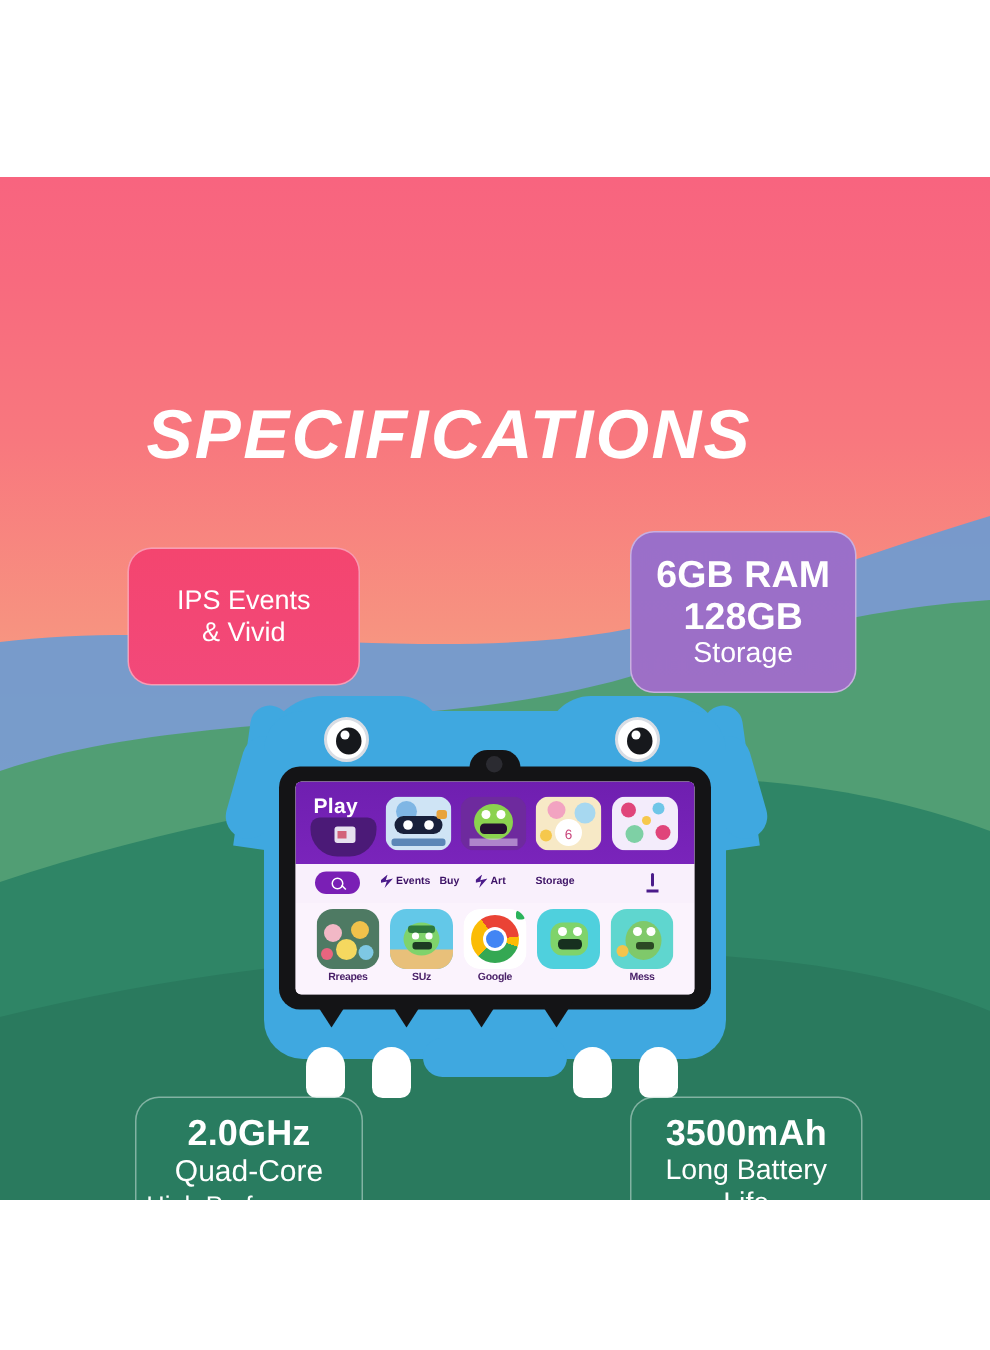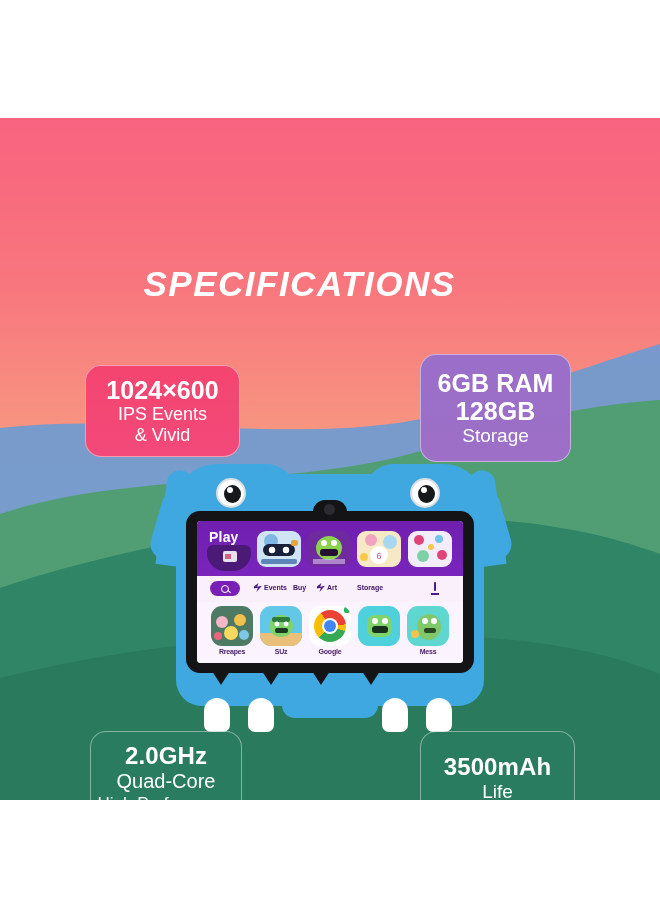--- a/index.html
+++ b/index.html
@@ -38,21 +38,21 @@
   #card-cpu .sub2{font-size:17px;}
 
   #card-bat{left:420px;top:613px;width:155px;height:95px;
       background:rgba(40,130,100,.32);
       border:1.5px solid rgba(255,255,255,.42);text-align:center;}
   #card-bat .big{font-size:24px;}
   #card-bat .sub,#card-bat .sub2{font-size:19px;}
 
   
   #title{position:absolute;left:0;top:148px;width:599px;text-align:center;
-         font-size:35px;font-weight:700;font-style:italic;color:#ffffff;
+         font-size:46px;font-weight:700;font-style:italic;color:#ffffff;
          letter-spacing:1.5px;line-height:1;}
 
   
   #tablet-wrap{position:absolute;left:148px;top:338px;width:364px;height:282px;}
 
   .case-body{position:absolute;left:28px;top:18px;width:308px;height:232px;
      background:#3fa8e0;border-radius:26px;}
   .case-head-l{position:absolute;left:28px;top:8px;width:120px;height:60px;
      background:#3fa8e0;border-radius:40px 30px 0 0;}
   .case-head-r{position:absolute;left:216px;top:8px;width:120px;height:60px;
@@ -321,36 +321,36 @@
 
       <div class="notch"></div>
 
       <div class="foot" id="foot1"></div>
       <div class="foot" id="foot2"></div>
       <div class="foot" id="foot3"></div>
       <div class="foot" id="foot4"></div>
     </div>
 
     <div class="card" id="card-res">
-      <div class="big">1024×600</div>
       <div class="sub">IPS Events</div>
       <div class="sub2">&amp; Vivid</div>
     </div>
 
     <div class="card" id="card-mem">
       <div class="big">6GB RAM</div>
       <div class="big">128GB</div>
       <div class="sub2">Storage</div>
     </div>
 
     <div class="card" id="card-cpu">
       <div class="big">2.0GHz</div>
       <div class="sub">Quad-Core</div>
       <div class="sub2">High Performance</div>
     </div>
 
     <div class="card" id="card-bat">
       <div class="big">3500mAh</div>
+      <div class="sub">Long Battery</div>
       <div class="sub2">Life</div>
     </div>
 
   </div>
 </div>
 
 </body></html>

